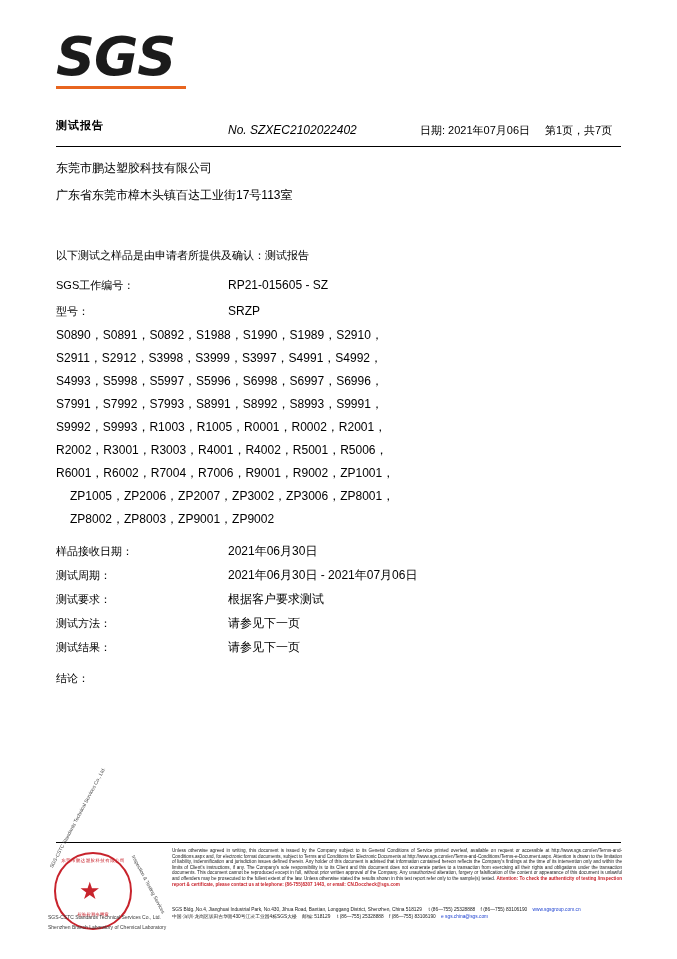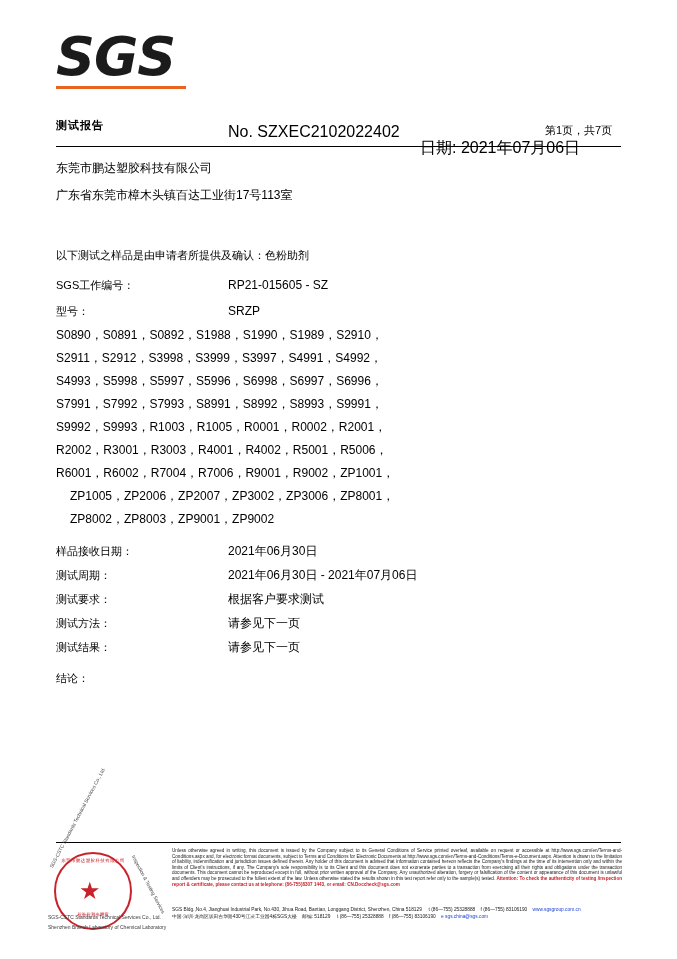--- a/index.html
+++ b/index.html
@@ -54,27 +54,28 @@
     left: 56px;
     top: 118px;
     font-size: 11px;
     font-weight: bold;
     letter-spacing: 1px;
   }
   .report-no {
     position: absolute;
     left: 228px;
     top: 123px;
-    font-size: 16px;
+    font-size: 12px;
+    font-style: italic;
   }
   .report-date {
     position: absolute;
     left: 420px;
-    top: 138px;
-    font-size: 16px;
+    top: 123px;
+    font-size: 11px;
   }
   .report-page {
     position: absolute;
     left: 545px;
     top: 123px;
     font-size: 11px;
   }
   .head-rule {
     position: absolute;
     left: 56px;
@@ -295,21 +296,21 @@
 
   <div class="report-title">测试报告</div>
   <div class="report-no">No. SZXEC2102022402</div>
   <div class="report-date">日期: 2021年07月06日</div>
   <div class="report-page">第1页，共7页</div>
   <div class="head-rule"></div>
 
   <div class="company-name">东莞市鹏达塑胶科技有限公司</div>
   <div class="company-addr">广东省东莞市樟木头镇百达工业街17号113室</div>
 
-  <div class="statement">以下测试之样品是由申请者所提供及确认：色粉助剂</div>
+  <div class="statement">以下测试之样品是由申请者所提供及确认：测试报告</div>
 
   <div class="fields">
 
     <div class="frow">
       <div class="flabel">SGS工作编号：</div>
       <div class="fvalue">RP21-015605 - SZ</div>
     </div>
 
     <div class="frow">
       <div class="flabel">型号：</div>

